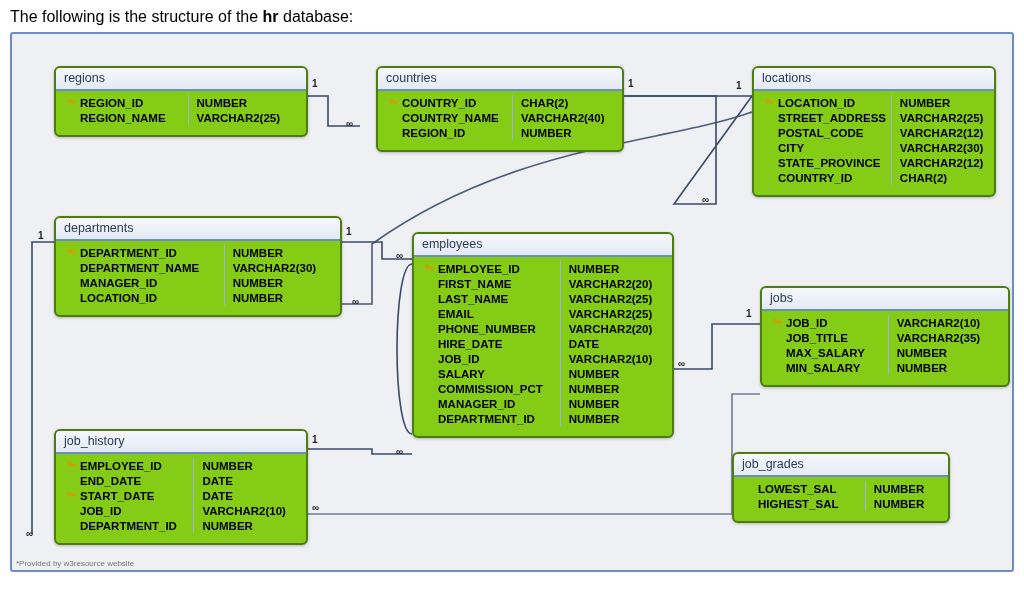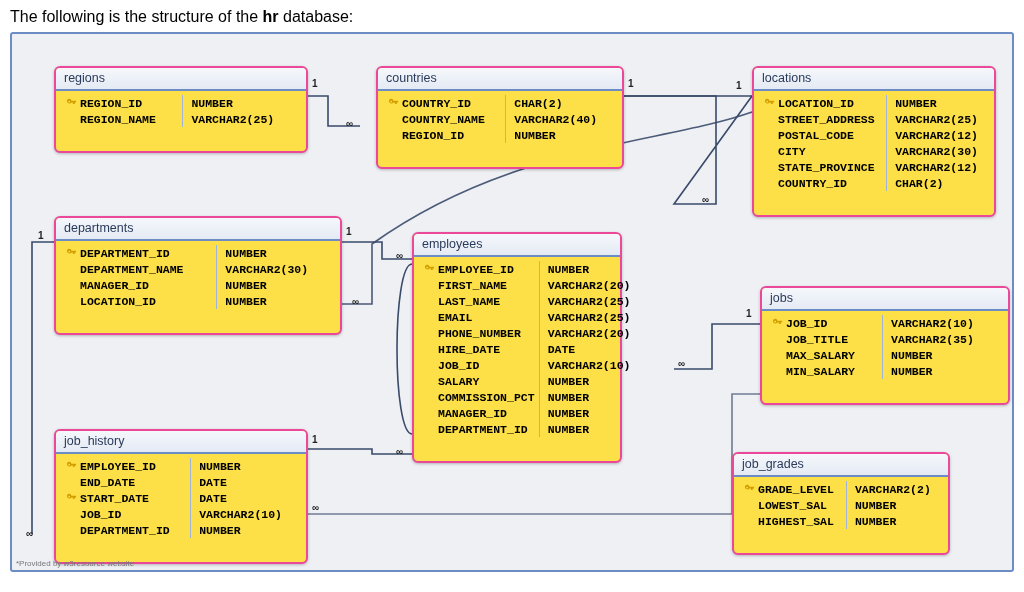--- a/index.html
+++ b/index.html
@@ -22,36 +22,35 @@
     border-radius: 3px;
   }
   svg.connectors {
     position: absolute;
     inset: 0;
     width: 100%; height: 100%;
     pointer-events: none;
   }
   .entity {
     position: absolute;
-    background: #fde047;
-    border: 2px solid #ec4899;
+    background: #84cc16;
+    border: 2px solid #4d7c0f;
     border-radius: 6px;
     box-shadow: 0 1px 3px rgba(0,0,0,0.25);
   }
   .entity .title {
     background: linear-gradient(#f5f7fb, #e4eaf4);
     border-bottom: 2px solid #6b8cc4;
     border-radius: 4px 4px 0 0;
     padding: 3px 8px 4px;
     font-size: 12.5px;
     color: #2a3a5a;
   }
   .entity .body {
-    padding: 4px 6px 24px;
-    font-family: Liberation Mono, monospace;
+    padding: 4px 6px 10px;
   }
   table.cols {
     border-collapse: collapse;
     width: 100%;
     font-size: 11.5px;
   }
   table.cols td {
     padding: 1.5px 4px;
     white-space: nowrap;
     vertical-align: middle;
@@ -228,21 +227,21 @@
             </tr>
             <tr>
               <td class="colname"><span style="display:inline-block;width:14px"></span>LOCATION_ID</td>
               <td class="coltype">NUMBER</td>
             </tr>
           </tbody>
         </table>
       </div>
   </div>
 
-  <div class="entity" style="left:400px; top:198px; width:210px;">
+  <div class="entity" style="left:400px; top:198px; width:262px;">
     <div class="title">employees</div>
     <div class="body">
         <table class="cols">
           <tbody>
             <tr>
               <td class="colname"><span class="key"><svg viewBox="0 0 24 24" width="11" height="11">
                     <path fill="#d39e00" d="M7 14a5 5 0 1 1 4.9-6H22v4h-3v3h-4v-3h-3.1A5 5 0 0 1 7 14zm0-2a2 2 0 1 0 0-4 2 2 0 0 0 0 4z"></path>
                   </svg></span>EMPLOYEE_ID</td>
               <td class="coltype">NUMBER</td>
             </tr>
@@ -352,26 +351,20 @@
         </table>
       </div>
   </div>
 
   <div class="entity" style="left:720px; top:418px; width:218px;">
     <div class="title">job_grades</div>
     <div class="body">
         <table class="cols">
           <tbody>
             <tr>
-              <td class="colname"><span class="key"><svg viewBox="0 0 24 24" width="11" height="11">
-                    <path fill="#d39e00" d="M7 14a5 5 0 1 1 4.9-6H22v4h-3v3h-4v-3h-3.1A5 5 0 0 1 7 14zm0-2a2 2 0 1 0 0-4 2 2 0 0 0 0 4z"></path>
-                  </svg></span>GRADE_LEVEL</td>
-              <td class="coltype">VARCHAR2(2)</td>
-            </tr>
-            <tr>
               <td class="colname"><span style="display:inline-block;width:14px"></span>LOWEST_SAL</td>
               <td class="coltype">NUMBER</td>
             </tr>
             <tr>
               <td class="colname"><span style="display:inline-block;width:14px"></span>HIGHEST_SAL</td>
               <td class="coltype">NUMBER</td>
             </tr>
           </tbody>
         </table>
       </div>

